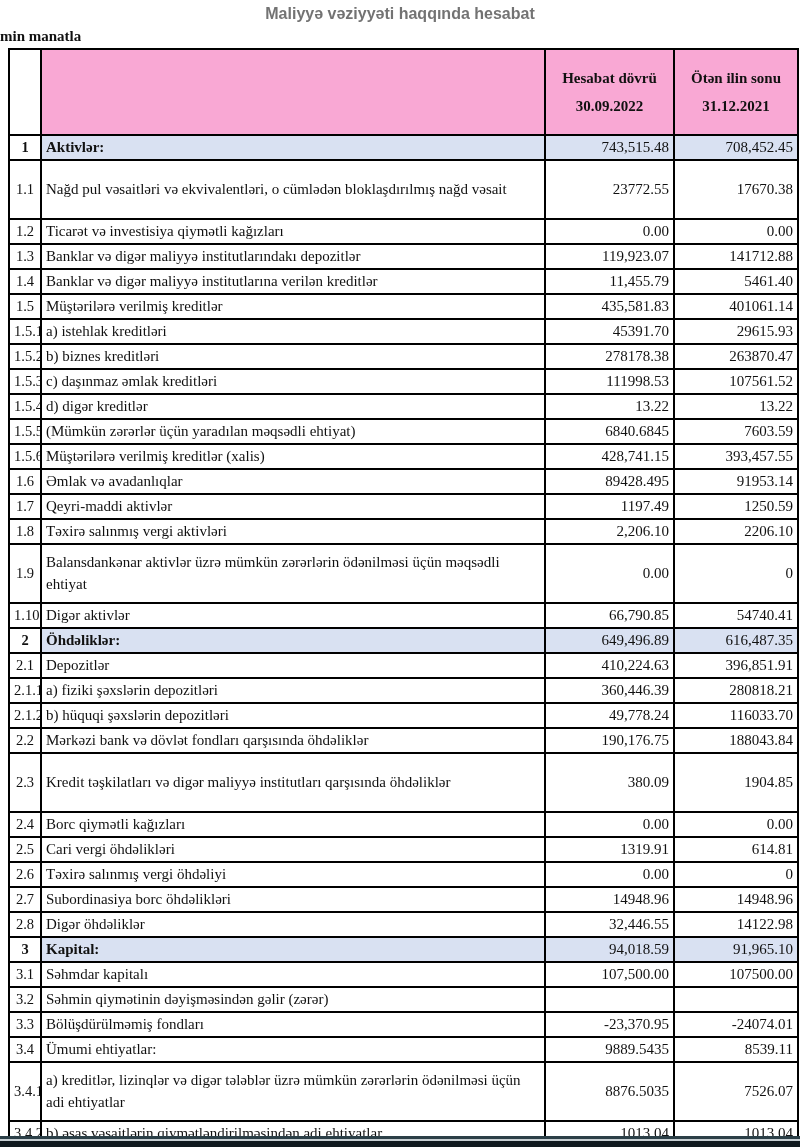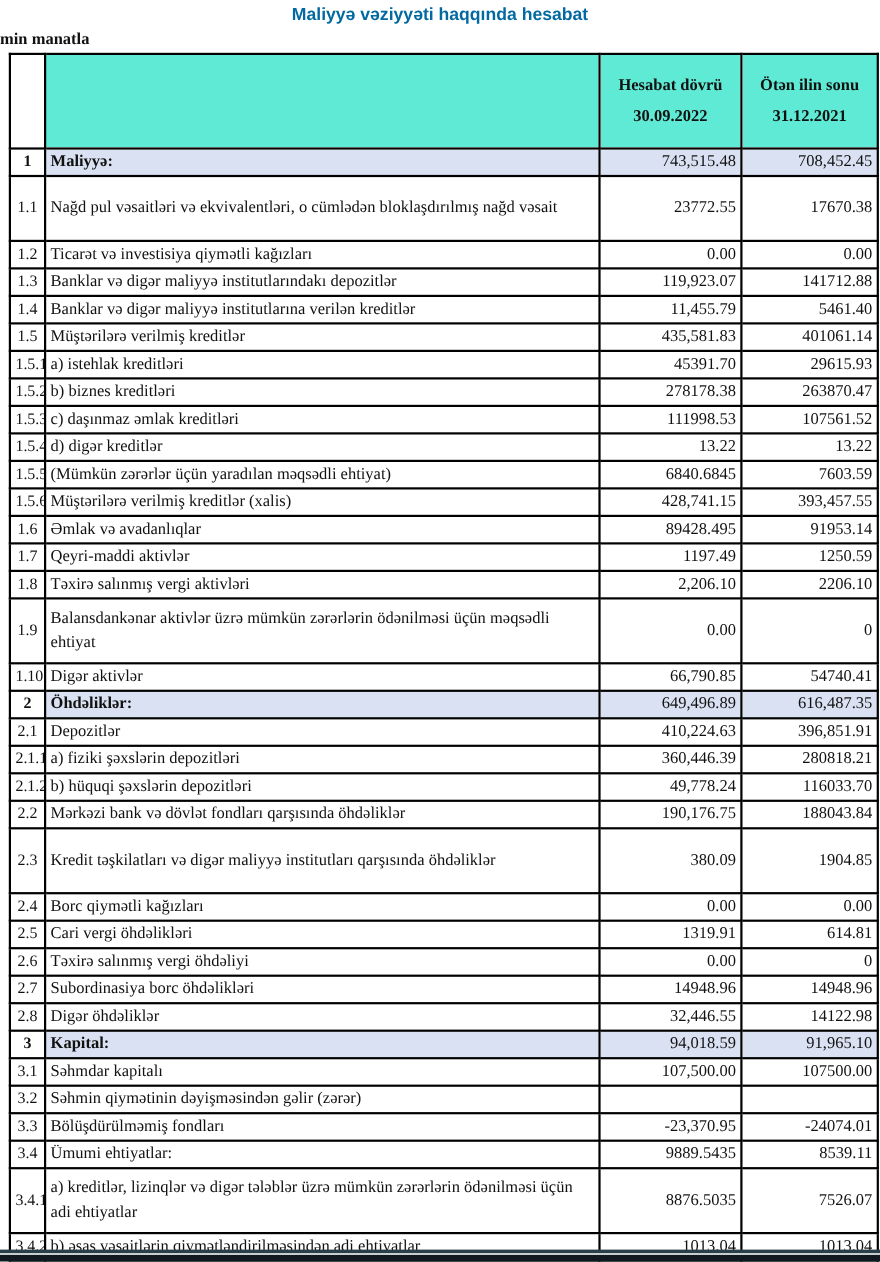--- a/index.html
+++ b/index.html
@@ -10,21 +10,21 @@
     color:#111;
     position:relative;
     overflow:hidden;
   }
   .title{
     font-family:"Liberation Sans",sans-serif;
     font-weight:bold;
     font-size:16px;
     text-align:center;
     padding-top:5px;
-    color:#0369a1;
+    color:#737373;
   }
   .unit{
     font-weight:bold;
     font-size:15px;
     padding:5px 4px 3px 0;
   }
   table.fs{
     border-collapse:collapse;
     margin-left:8px;
     width:789px;
@@ -33,21 +33,21 @@
   }
   table.fs, table.fs th, table.fs td{
     border:2px solid #000;
   }
   table.fs th, table.fs td{
     padding:0 4px;
     overflow:hidden;
   }
   thead th{
     height:84px;
-    background:#5eead4;
+    background:#f9a8d4;
     font-weight:bold;
     font-size:15px;
     text-align:center;
     vertical-align:middle;
   }
   thead th.numcol{background:#ffffff}
   thead .hdr-date{margin-top:11px}
   tbody tr{height:25px}
   tbody tr.tall{height:59px}
   td.no{text-align:center;background:#ffffff;padding:0 1px;font-size:14.5px}
@@ -95,21 +95,21 @@
         </th>
         <th>
           <div>Ötən ilin sonu</div>
           <div class="hdr-date">31.12.2021</div>
         </th>
       </tr>
     </thead>
     <tbody id="table-body">
         <tr class="section">
           <td class="no">1</td>
-          <td class="label">Maliyyə:</td>
+          <td class="label">Aktivlər:</td>
           <td class="current">743,515.48</td>
           <td class="previous">708,452.45</td>
         </tr>
         <tr class="tall">
           <td class="no">1.1</td>
           <td class="label">Nağd pul vəsaitləri və  ekvivalentləri, o cümlədən bloklaşdırılmış nağd vəsait</td>
           <td class="current">23772.55</td>
           <td class="previous">17670.38</td>
         </tr>
         <tr>

